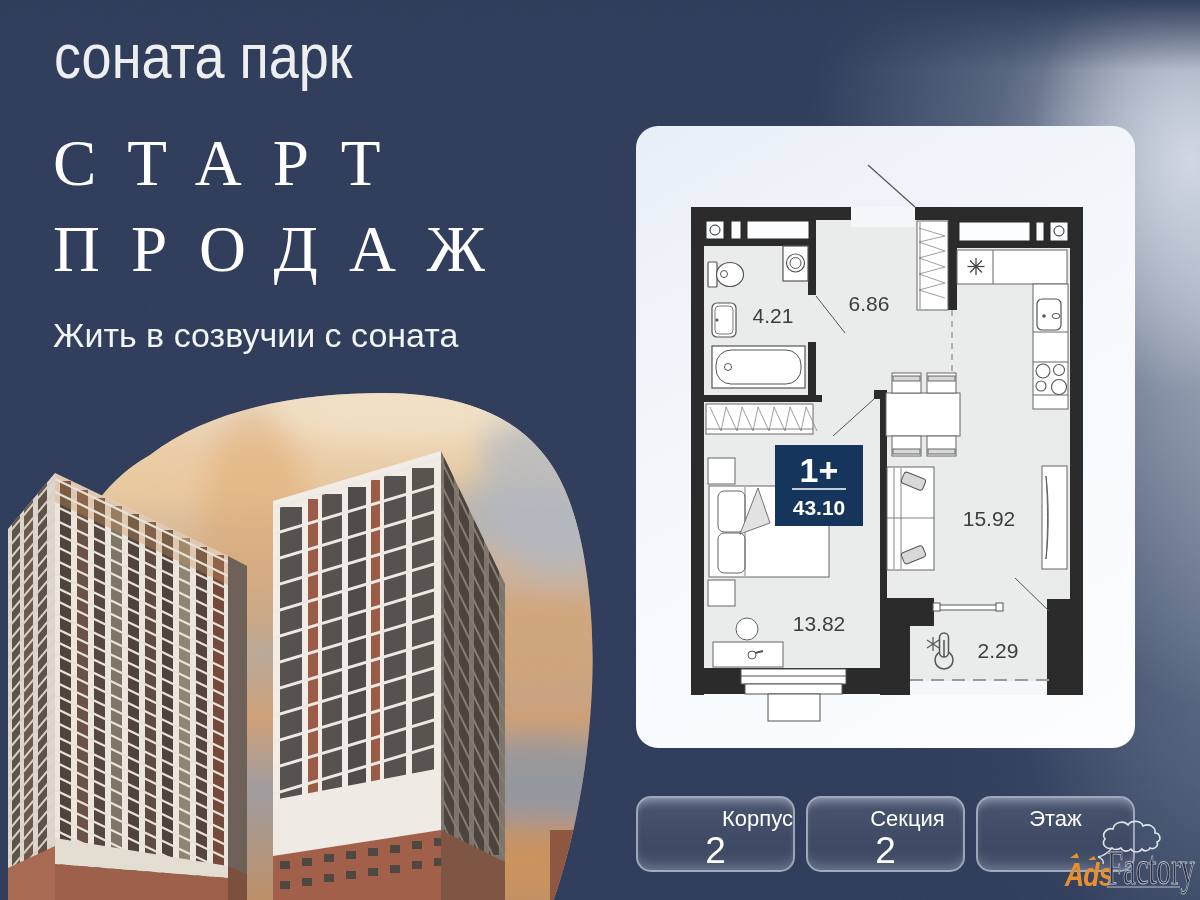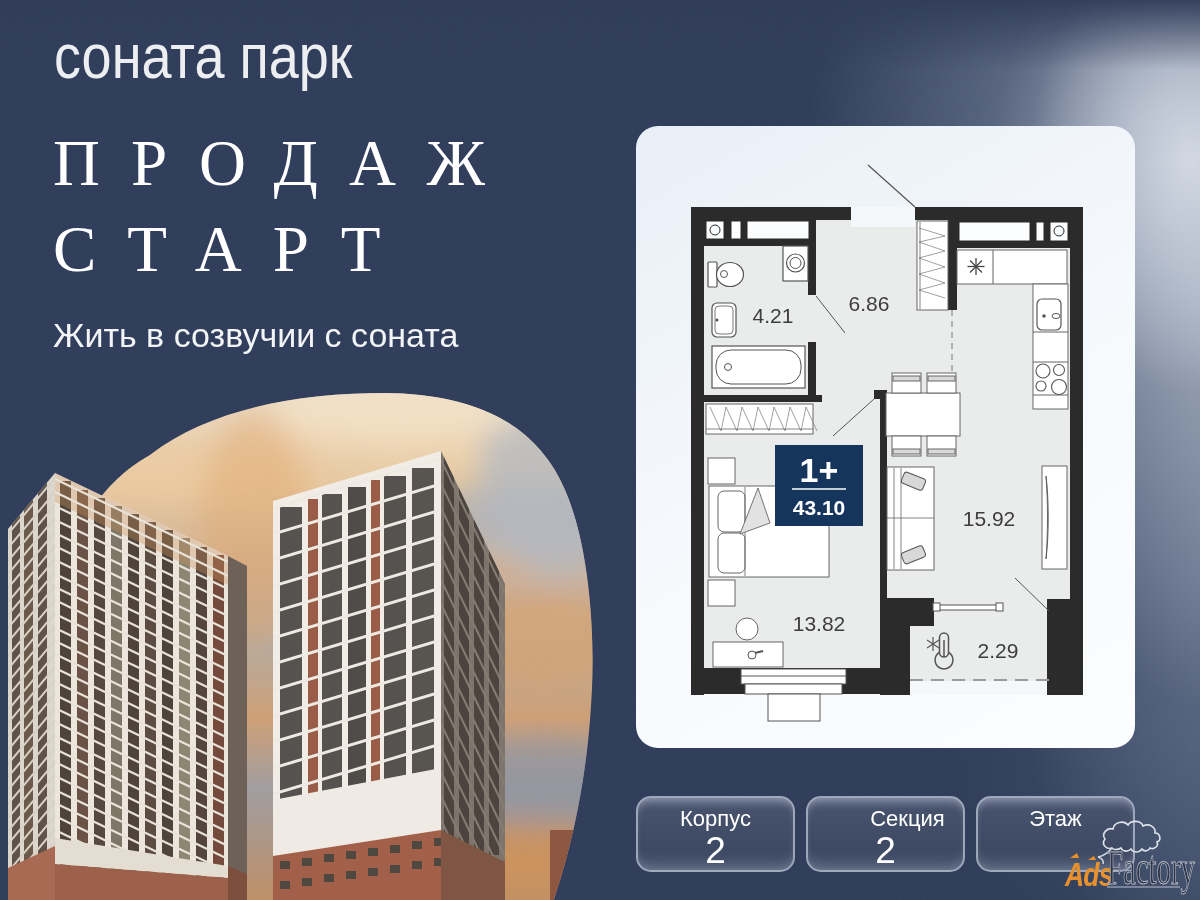--- a/index.html
+++ b/index.html
@@ -234,22 +234,22 @@
 <line x1="441" y1="892" x2="505" y2="1025" stroke="#867d74" stroke-width="2"></line>
 <path d="M441,830 L505,862 L505,900 L441,900 Z" fill="#7e5643"></path>
 </g>
 </svg>
 
 <div class="abs" style="left:54px;top:30px;width:400px;height:60px;color:#eceef1;
      font-size:54px;letter-spacing:0px;transform:scaleY(1.18);transform-origin:0 100%;">соната парк</div>
 
 <div class="abs" style="left:53px;top:120px;color:#fff;font-family:'Liberation Serif',serif;
      font-weight:400;font-size:65px;line-height:86px;">
+  <div style="letter-spacing:31px;">СТАРТ</div>
   <div style="letter-spacing:31px;">ПРОДАЖ</div>
-  <div style="letter-spacing:31px;">СТАРТ</div>
 </div>
 
 <div class="abs" style="left:53px;top:316px;color:#f2f4f6;font-size:34px;letter-spacing:0px;">Жить в созвучии с соната</div>
 
 <div class="abs" style="left:636px;top:126px;width:499px;height:622px;border-radius:22px;
      background:linear-gradient(150deg,#e9eff7 0%,#f7fafd 55%,#fbfdfe 100%);"></div>
 
 <svg class="abs" style="left:636px;top:126px" width="499" height="622" viewBox="636 126 499 622">
   <g>
 
@@ -476,21 +476,21 @@
   </g>
 </svg>
 
 <div class="abs" style="left:636px;top:796px;width:500px;height:76px;display:flex;gap:11px;">
 
   <div style="width:159px;height:76px;border-radius:15px;box-sizing:border-box;
      border:2px solid rgba(185,196,212,.75);
      background:linear-gradient(180deg,#55607b 0%,#46516b 18%,#3e4963 70%,#47536d 100%);
      box-shadow:inset 0 8px 10px -6px rgba(220,228,240,.5), inset 0 -10px 14px -9px rgba(200,210,228,.4);
      color:#fff;text-align:center;">
-    <div style="font-size:22px;margin-top:8px;">Корпус</div>
+    <div style="font-size:22px;margin-top:8px;text-align:right;">Корпус</div>
     <div style="font-size:37px;line-height:38px;">2</div>
   </div>
 
   <div style="width:159px;height:76px;border-radius:15px;box-sizing:border-box;
      border:2px solid rgba(185,196,212,.75);
      background:linear-gradient(180deg,#55607b 0%,#46516b 18%,#3e4963 70%,#47536d 100%);
      box-shadow:inset 0 8px 10px -6px rgba(220,228,240,.5), inset 0 -10px 14px -9px rgba(200,210,228,.4);
      color:#fff;text-align:center;">
     <div style="font-size:22px;margin-top:8px;padding-left:44px;">Секция</div>
     <div style="font-size:37px;line-height:38px;">2</div>

